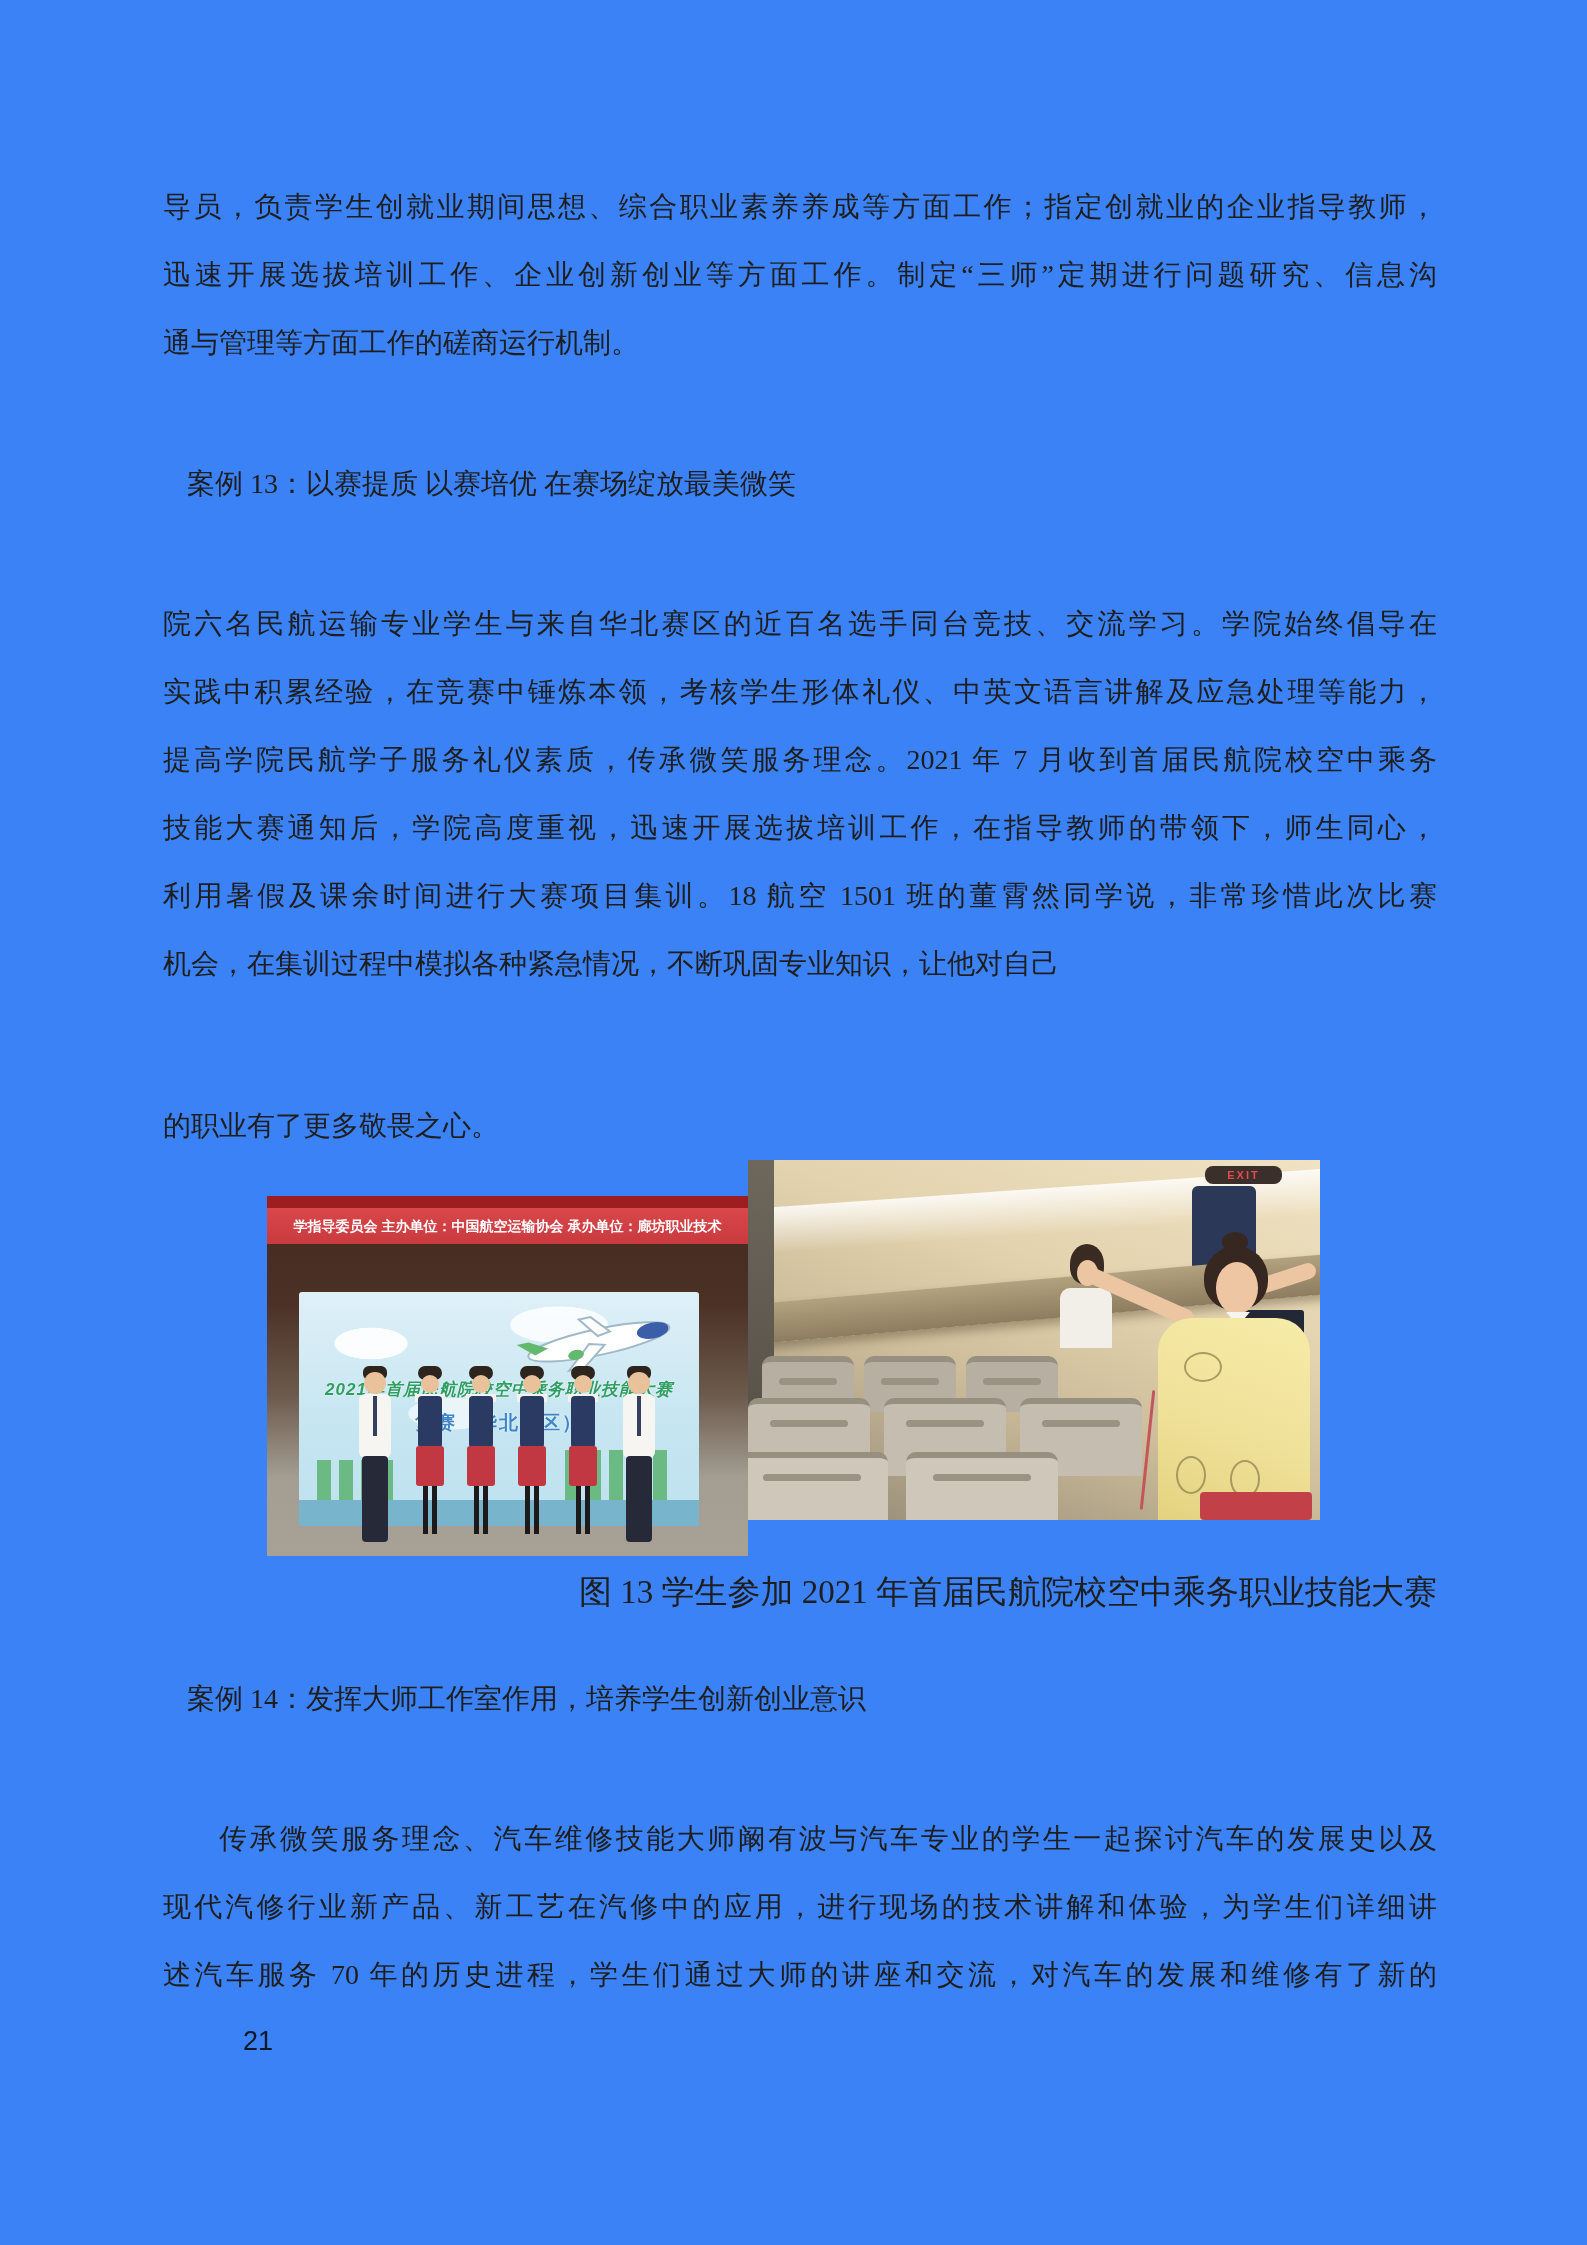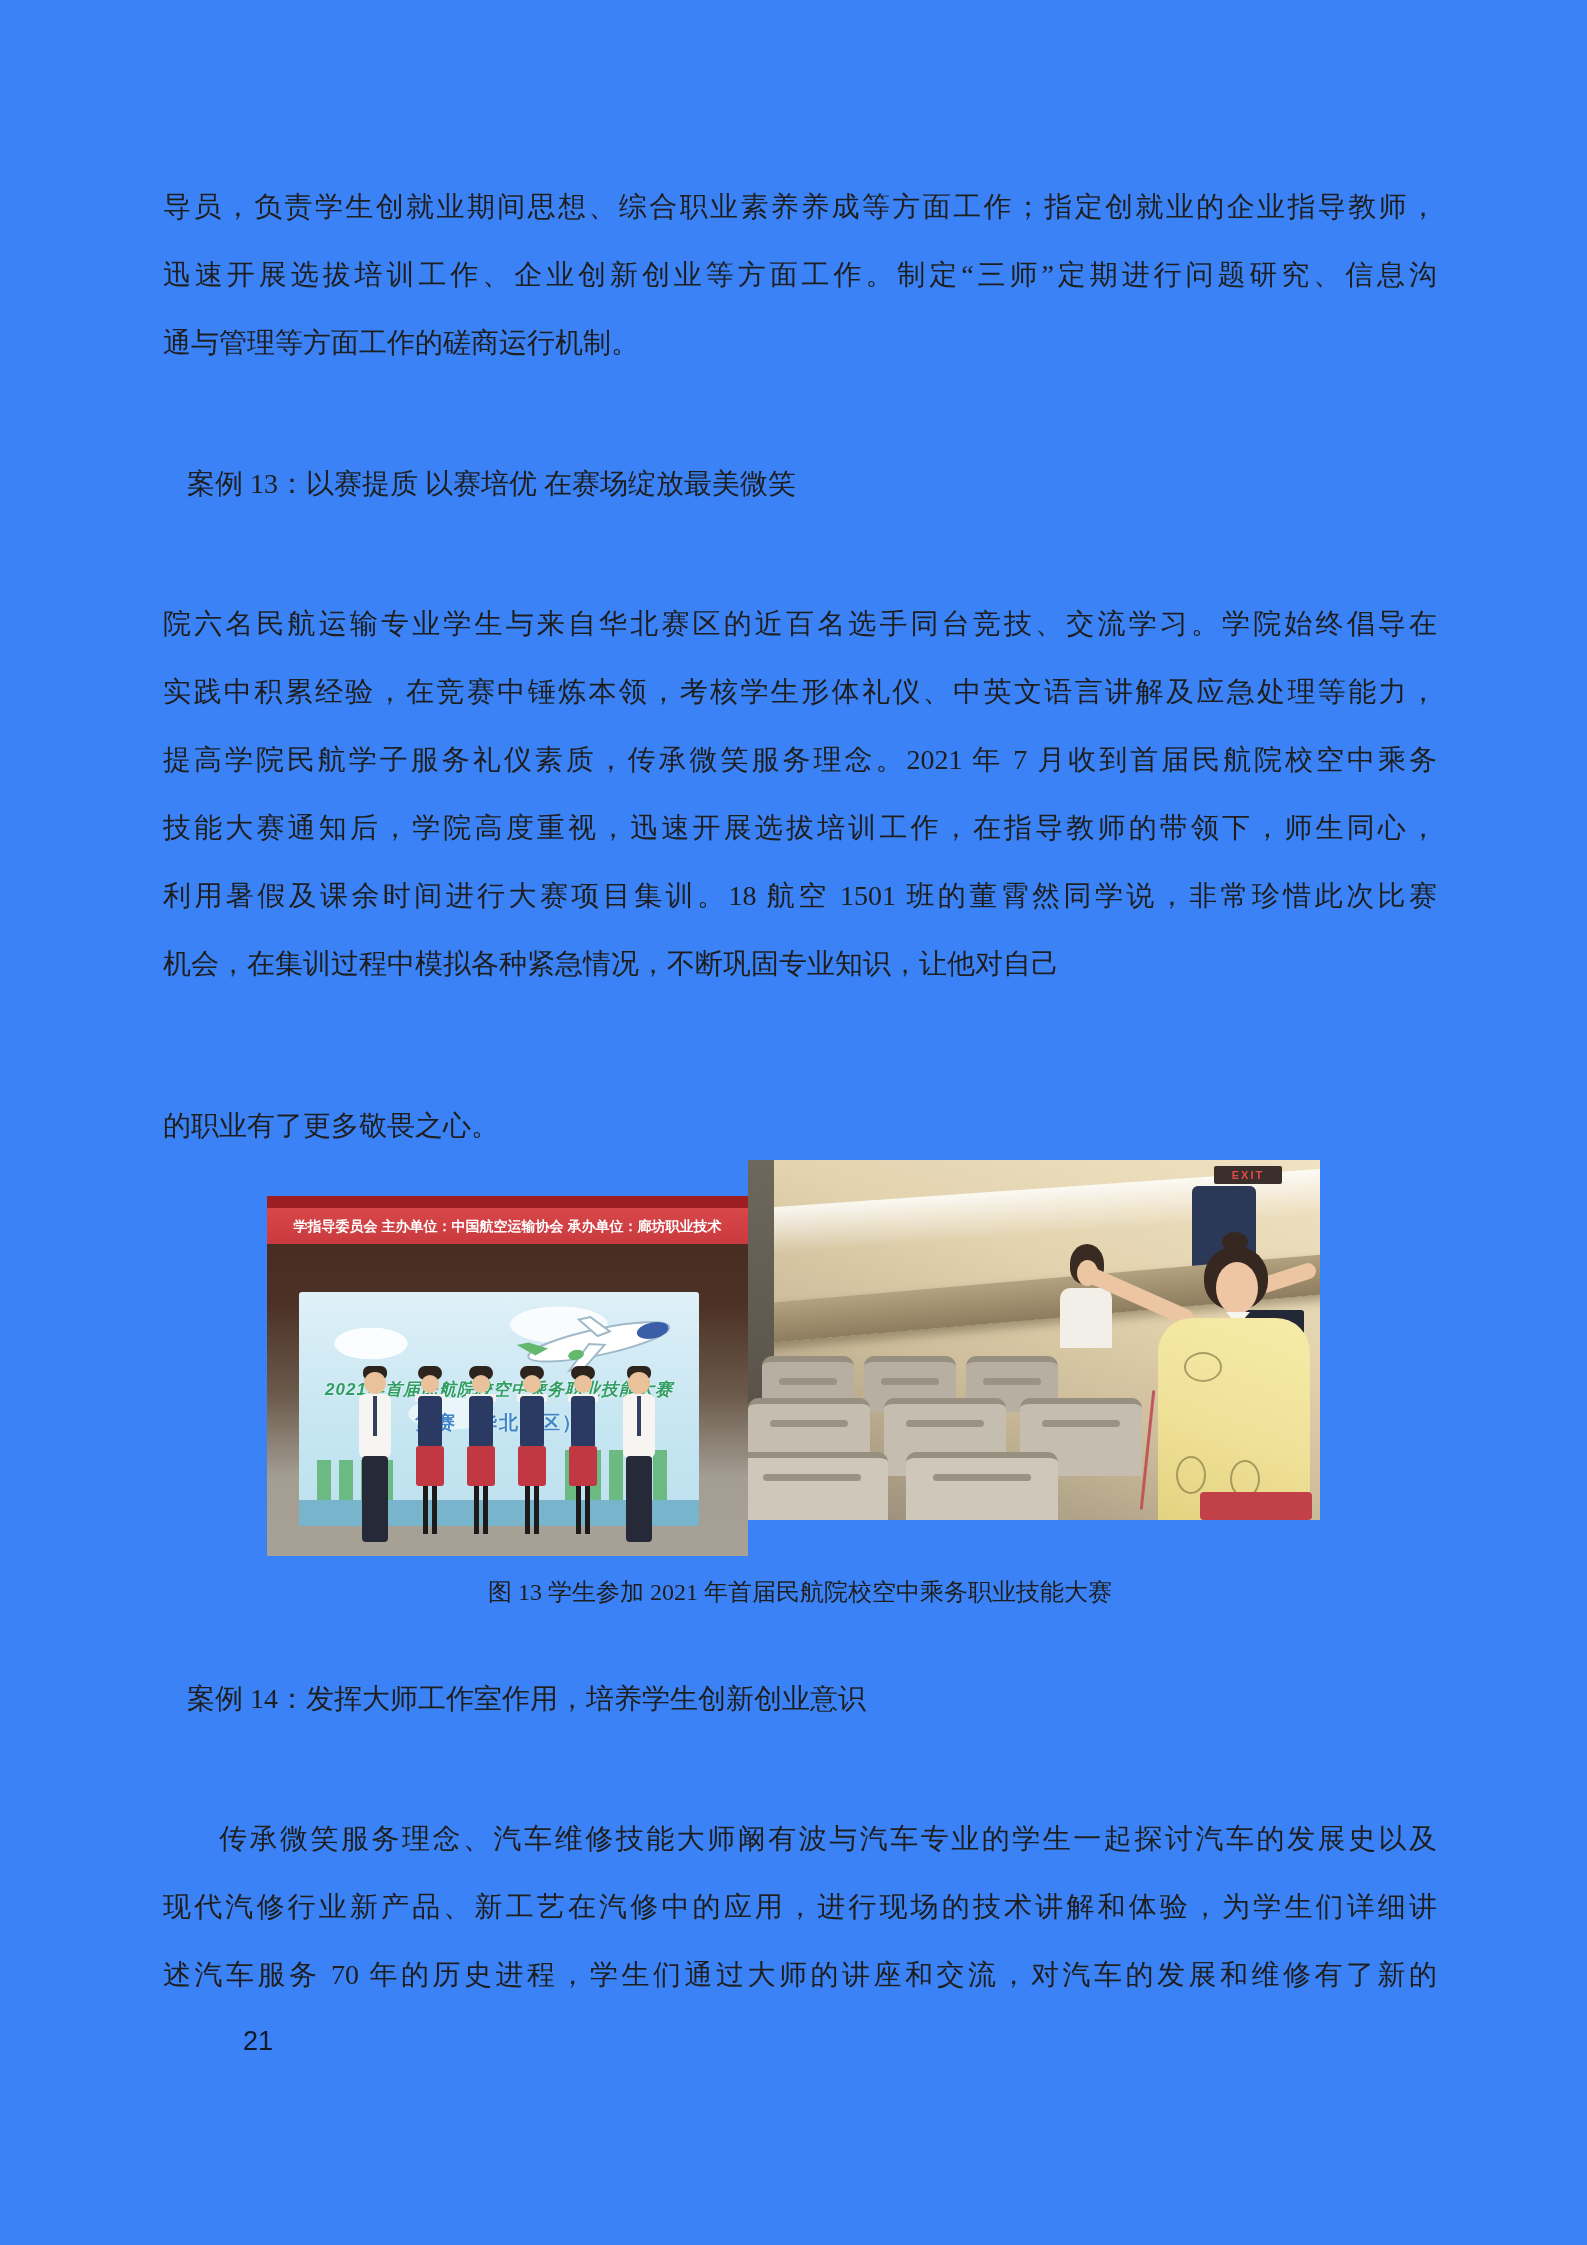--- a/index.html
+++ b/index.html
@@ -13,21 +13,21 @@
   }
   .tblock{position:absolute;left:163px;width:1274px;}
   .line{
     height:68px;line-height:68px;font-size:28px;
     white-space:nowrap;overflow:hidden;
     text-align:justify;text-align-last:justify;
   }
   .line.short{text-align:right;text-align-last:left;}
   .line.indent{text-indent:56px;}
   .heading{height:68px;line-height:68px;font-size:28px;padding-left:24px;white-space:nowrap;}
-  .caption{height:68px;line-height:68px;font-size:24px;text-align:center;white-space:nowrap;}
+  .caption{height:68px;line-height:68px;font-size:33px;text-align:right;white-space:nowrap;}
   .pagenum{
     position:absolute;left:243px;top:2026px;
     font-family:"Liberation Sans","DejaVu Sans",sans-serif;
     font-size:27px;color:#111827;
   }
 
   
   .photos{position:absolute;left:267px;top:1160px;width:1053px;height:360px;}
   .photo{position:absolute;top:0;height:360px;overflow:hidden;}
 
@@ -88,22 +88,22 @@
     background:linear-gradient(180deg,rgba(255,255,255,.85),rgba(255,255,255,0));
     transform:rotate(-4deg);
   }
   .bin-rail{
     position:absolute;left:-24px;top:118px;width:660px;height:40px;
     background:linear-gradient(180deg,#b3a27f,#8d7c5e);
     transform:rotate(-5deg);
     box-shadow:0 6px 10px rgba(60,48,30,.35);
   }
   .exit-sign{
-    position:absolute;right:38px;top:6px;width:68px;height:18px;
-    background:#3a2f2a;border-radius:2px;
+    position:absolute;right:38px;top:6px;width:77px;height:18px;
+    background:#3a2f2a;border-radius:8px;
     color:#e5484d;font-size:11px;font-weight:bold;line-height:18px;text-align:center;
     letter-spacing:2px;font-family:"Liberation Sans","DejaVu Sans",sans-serif;
   }
   .curtain{position:absolute;right:64px;top:26px;width:64px;height:94px;background:#2c3857;border-radius:6px;}
   .monitor{position:absolute;right:16px;top:150px;width:72px;height:58px;background:#232837;border-radius:3px;}
   .wall-left{position:absolute;left:0;top:0;width:26px;height:360px;background:linear-gradient(180deg,#6e675c,#4f4a41);}
   .seat{position:absolute;background:#c5beb0;border-radius:10px 10px 0 0;border-top:6px solid #978f80;}
   .seat .slot{position:absolute;left:18%;top:16px;width:64%;height:7px;background:#9a9283;border-radius:4px;}
   .attendant2-hair{position:absolute;left:322px;top:84px;width:34px;height:40px;background:#3a2b22;border-radius:50% 50% 40% 40%;}
   .attendant2-face{position:absolute;left:329px;top:100px;width:21px;height:26px;background:#ecc5a3;border-radius:50%;}

